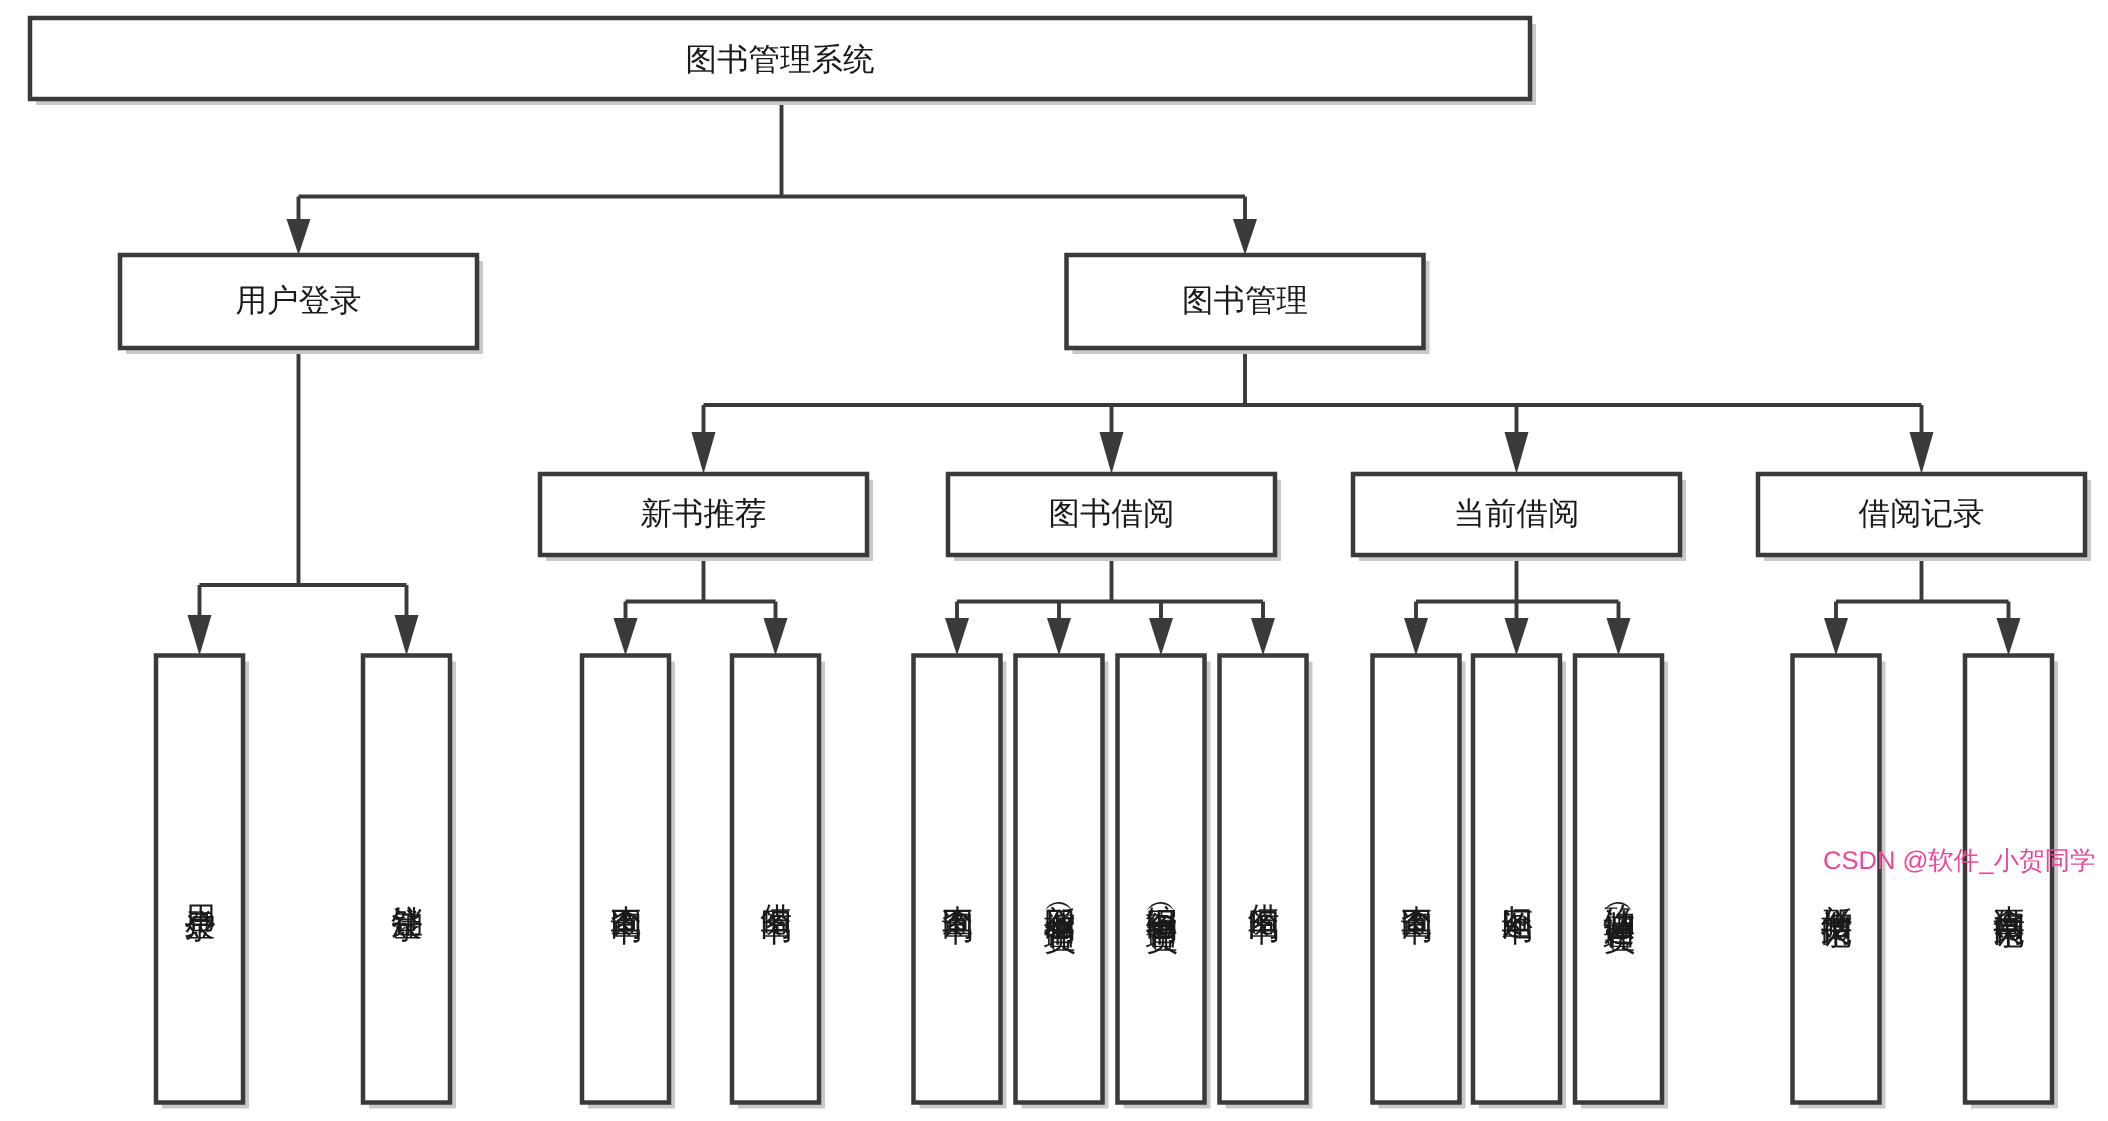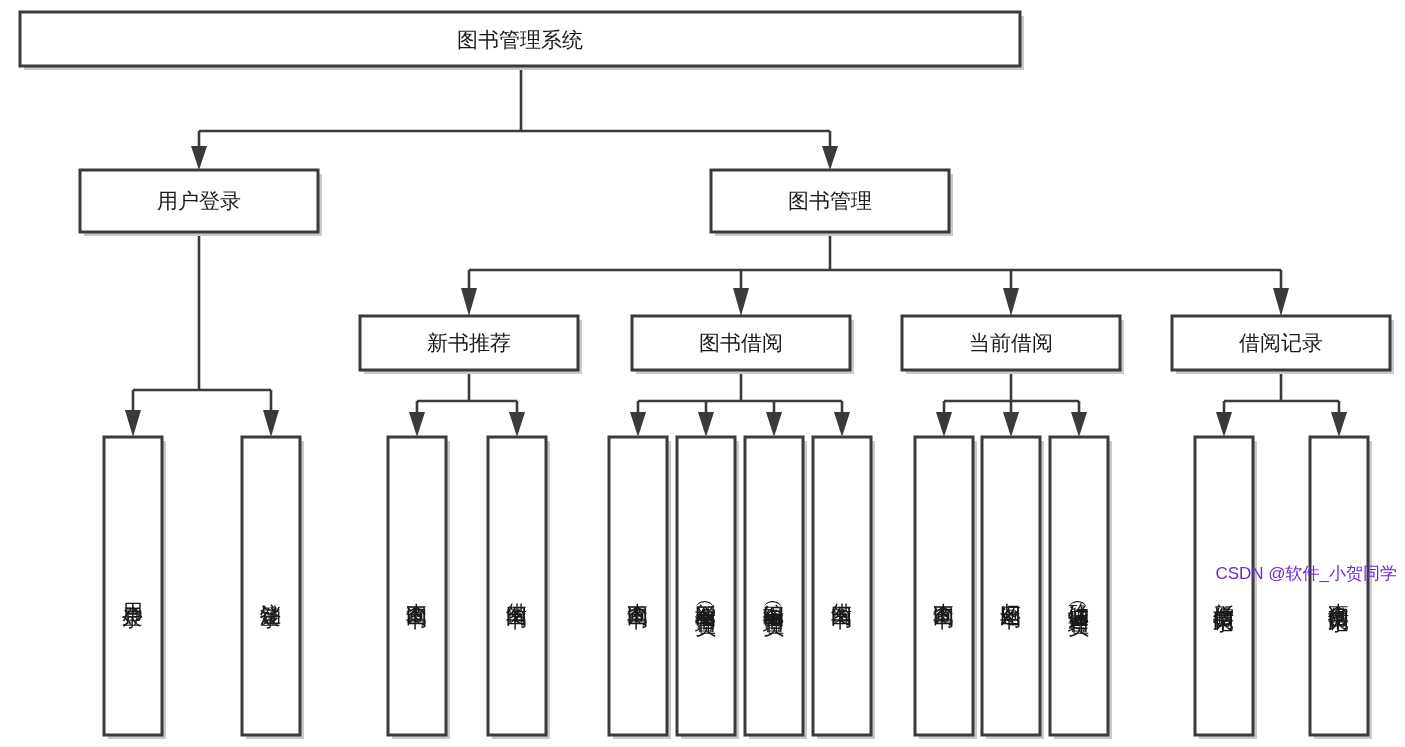--- a/index.html
+++ b/index.html
@@ -61,21 +61,21 @@
     text-orientation: upright;
     letter-spacing: 2px;
     dominant-baseline: central;
   }
   .watermark {
     position: absolute;
     right: 8px;
     bottom: 6px;
     font-family: "Liberation Sans", sans-serif;
     font-size: 17px;
-    color: #6d28d9;
+    color: #ec4899;
     white-space: nowrap;
     user-select: none;
   }
 </style>
 </head>
 <body>
 
 <div id="diagram-root">
 
   <svg id="flow" viewBox="0 0 1405 747">

